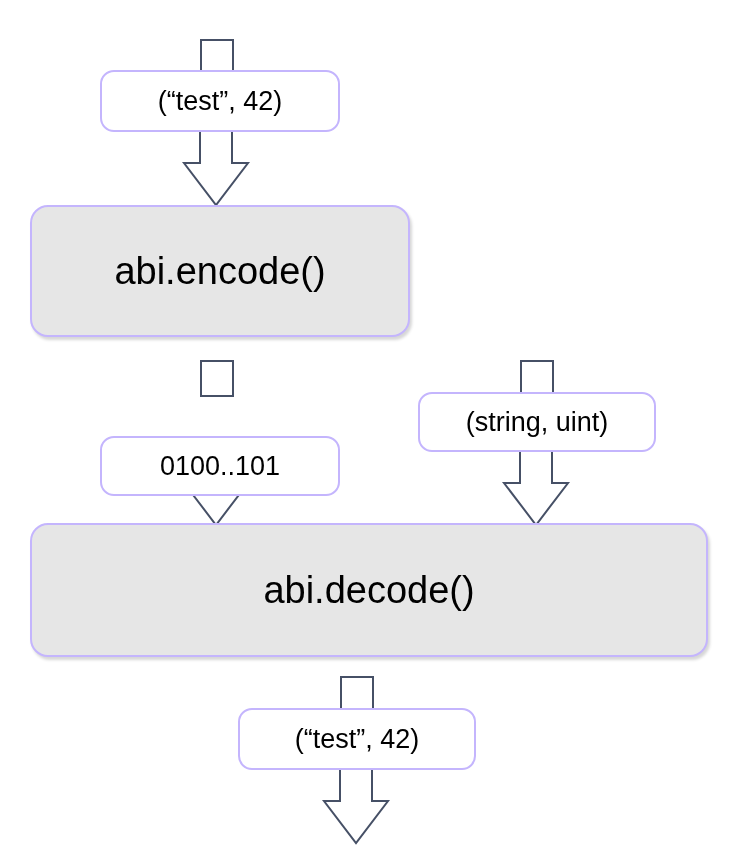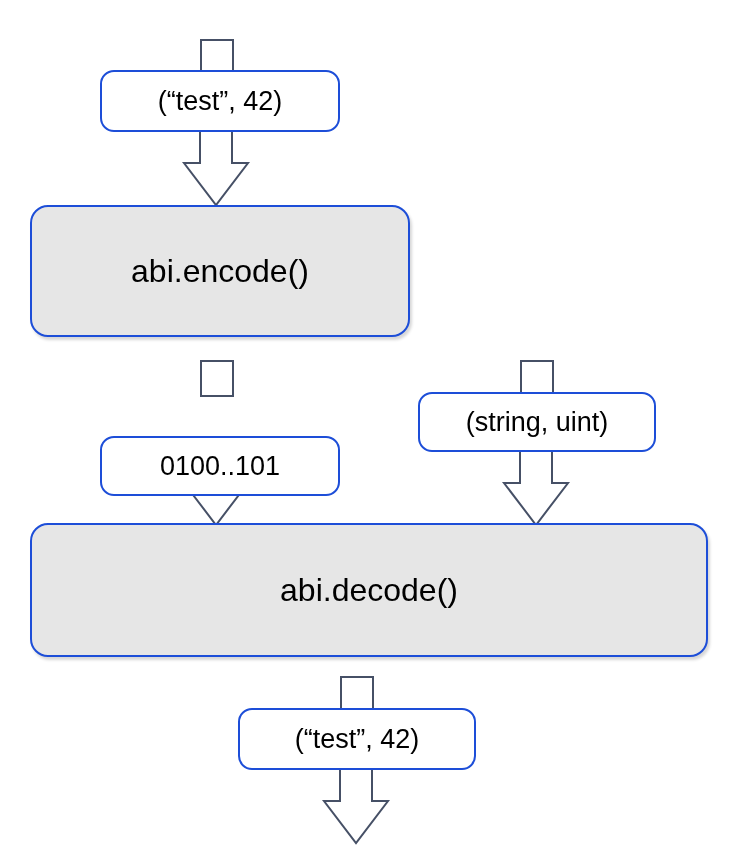--- a/index.html
+++ b/index.html
@@ -17,34 +17,34 @@
     height: 860px;
     background: #ffffff;
     overflow: hidden;
   }
   .node {
     position: absolute;
     box-sizing: border-box;
     display: flex;
     align-items: center;
     justify-content: center;
-    border: 2px solid #1d4ed8;
+    border: 2px solid #c4b5fd;
     color: #000000;
     white-space: nowrap;
     line-height: 1;
   }
   .node.pill {
     background: #ffffff;
     border-radius: 14px;
     font-size: 27px;
   }
   .node.process {
     background: #e6e6e6;
     border-radius: 18px;
-    font-size: 32px;
+    font-size: 38px;
     box-shadow: 2px 3px 3px rgba(0,0,0,0.16);
   }
   
   .stub {
     position: absolute;
     box-sizing: border-box;
     border: 2px solid #465066;
     background: #ffffff;
   }
   

